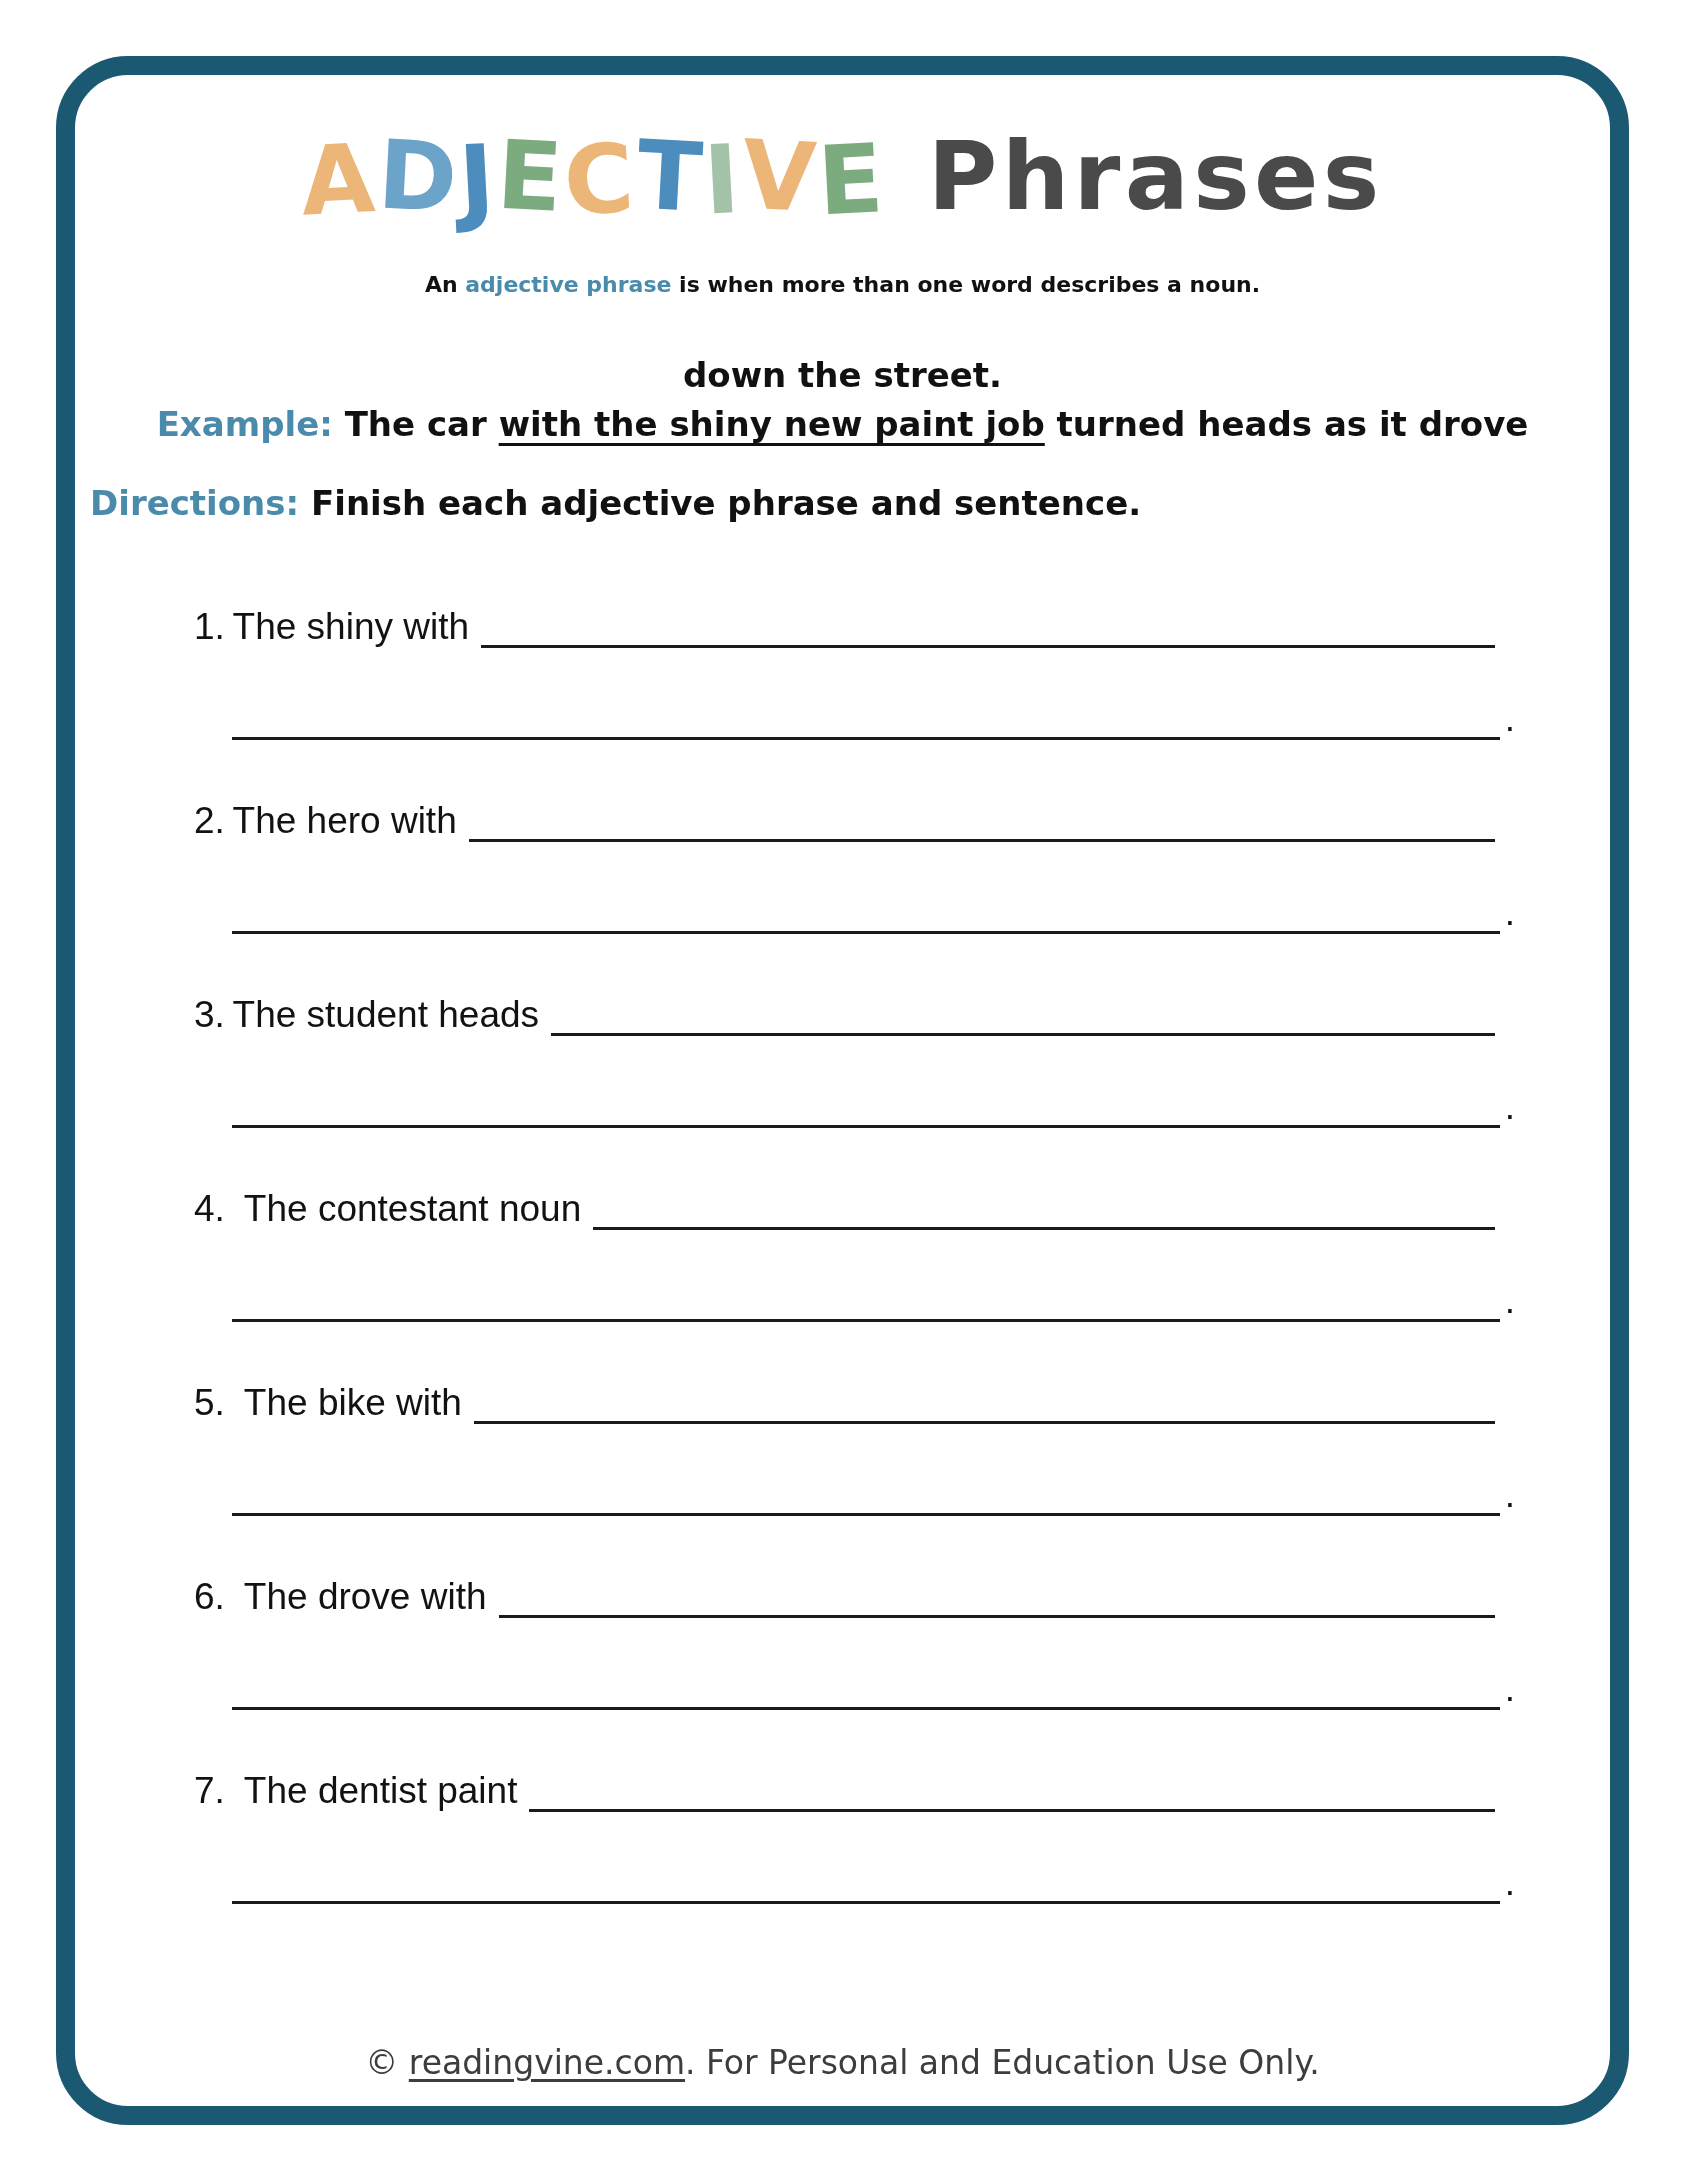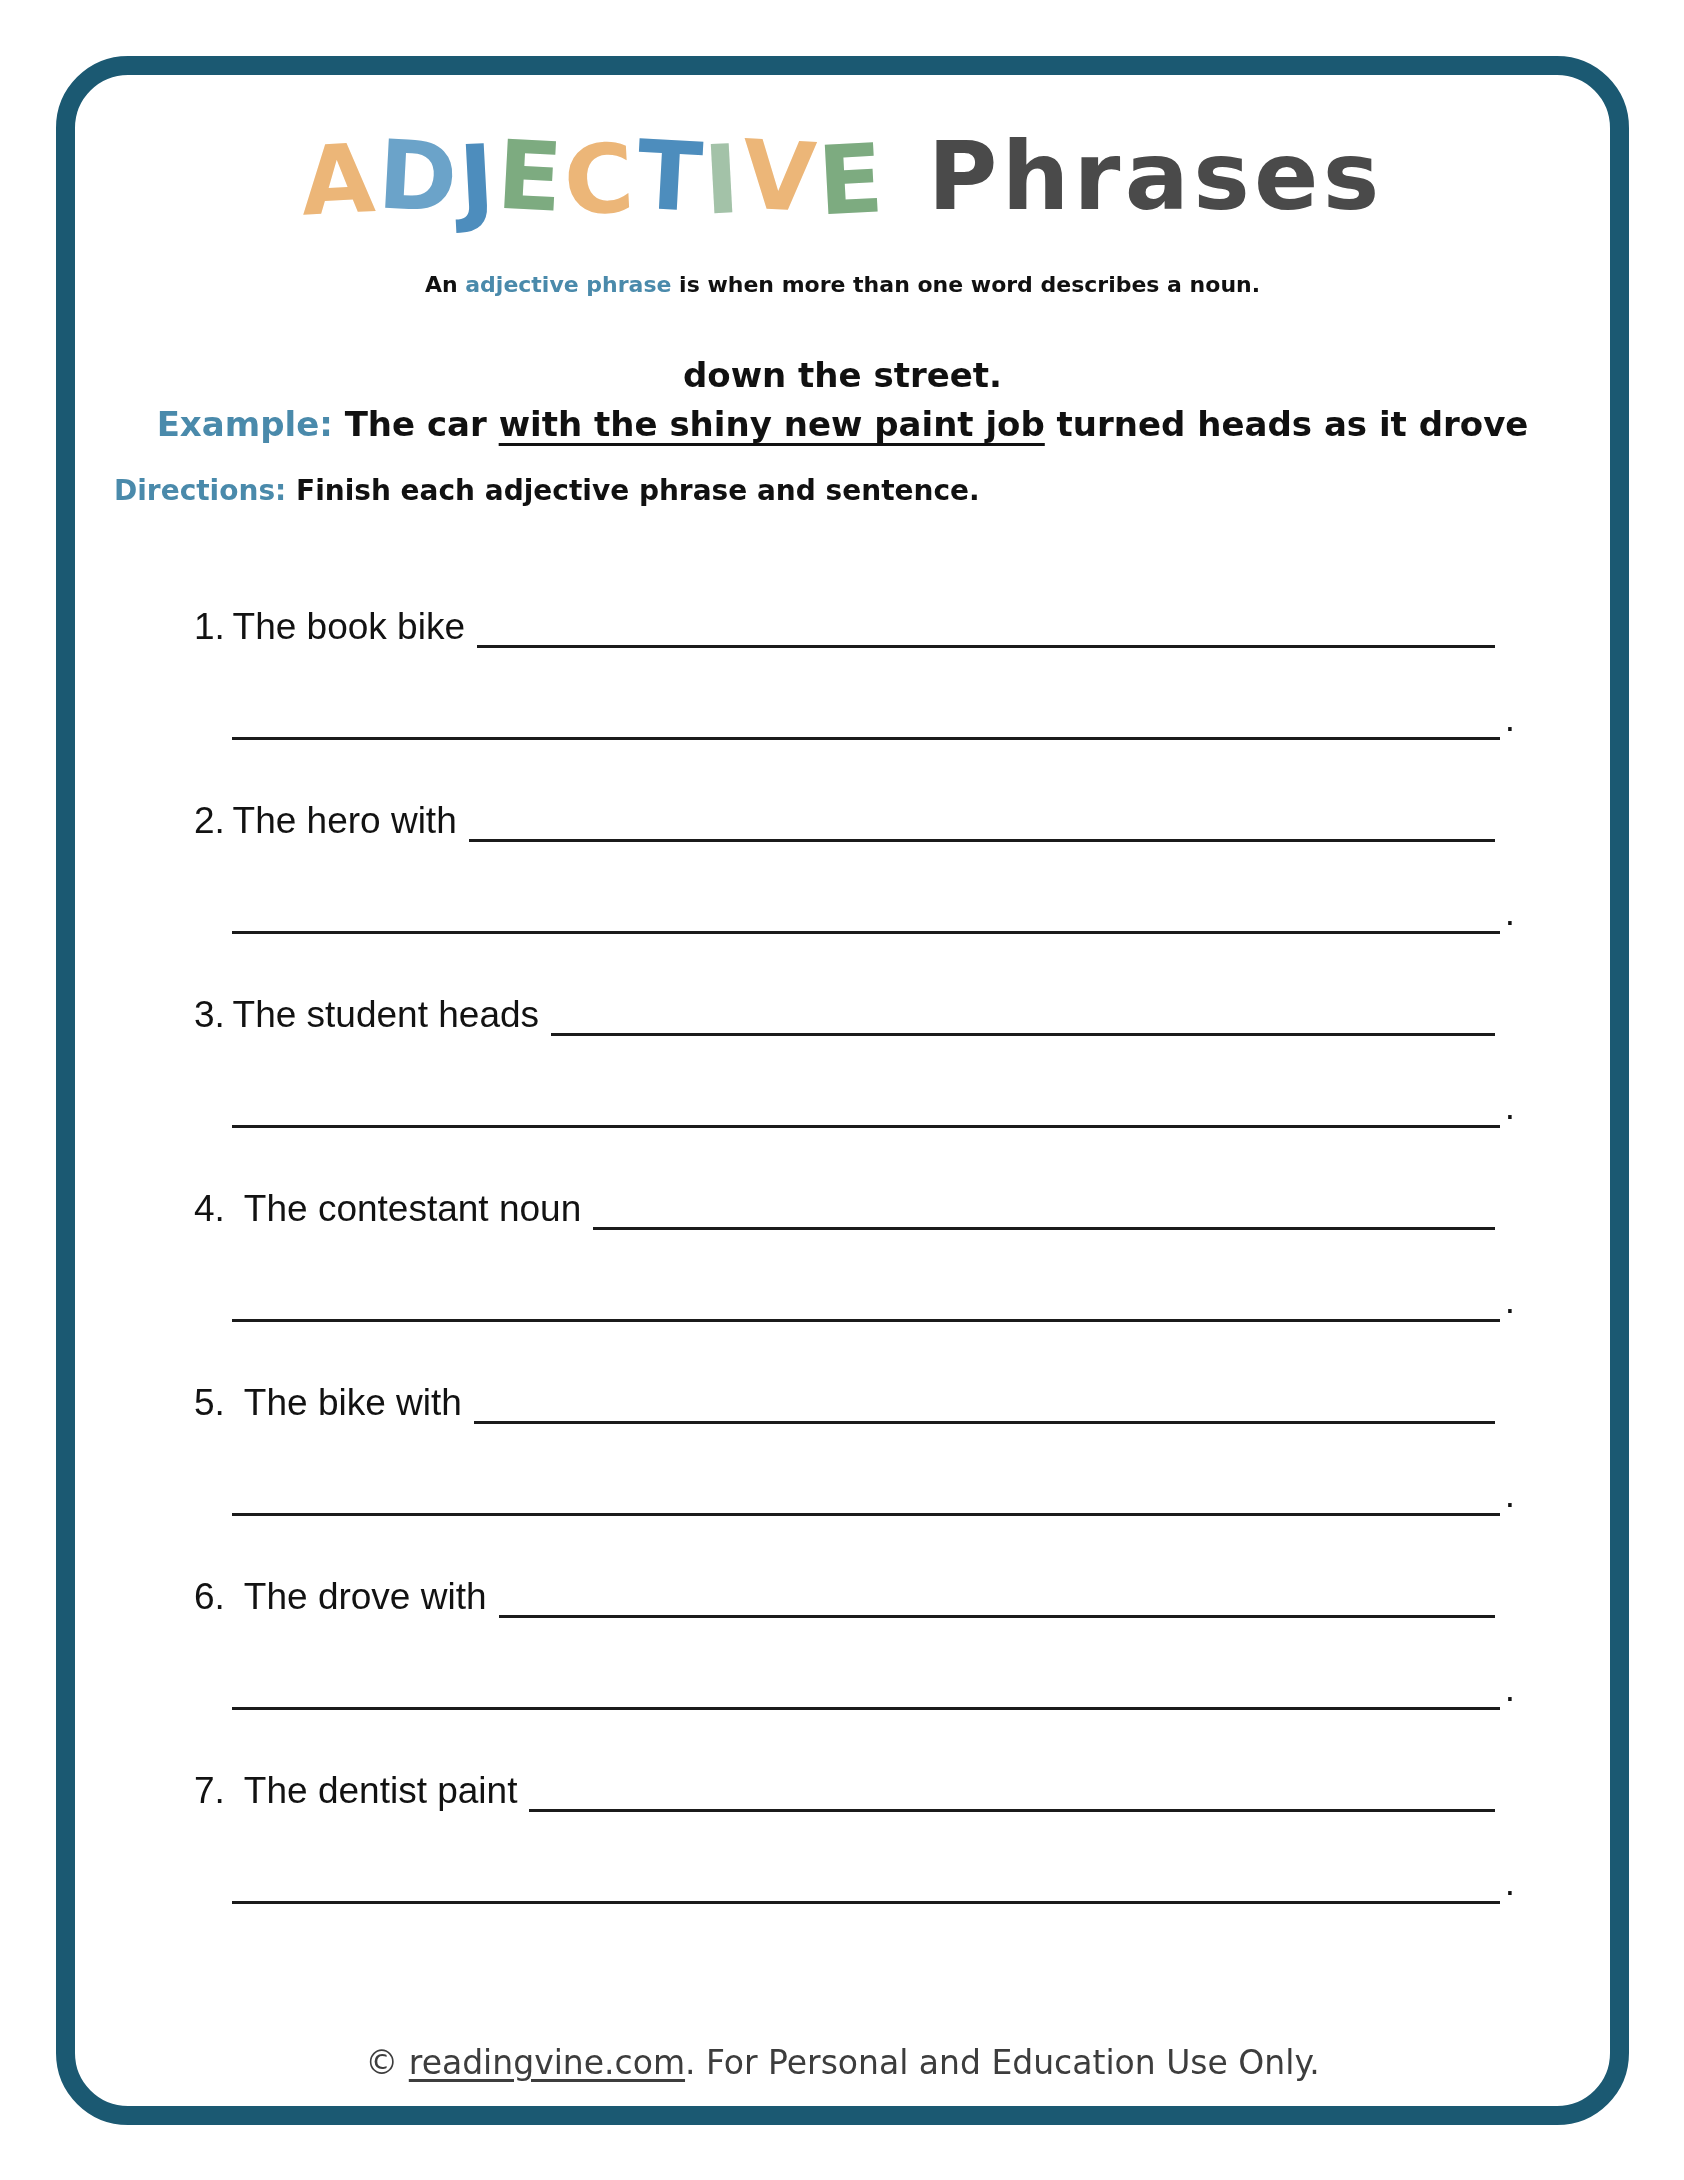--- a/index.html
+++ b/index.html
@@ -39,23 +39,23 @@
   }
   .definition{
     position:absolute;top:262px;left:0;width:100%;
     text-align:center;font-size:22px;line-height:46px;
   }
   .example{
     position:absolute;top:351px;left:0;width:100%;
     text-align:center;font-size:34px;line-height:49px;
   }
   .directions{
-    position:absolute;top:468px;left:0;width:100%;
-    padding-left:114px;box-sizing:border-box;
-    text-align:left;font-size:28px;line-height:46px;
+    position:absolute;top:480px;left:0;width:100%;
+    padding-left:90px;box-sizing:border-box;
+    text-align:left;font-size:34px;line-height:46px;
   }
   .underlined{
     text-decoration:underline;
     text-decoration-thickness:2.6px;
     text-underline-offset:6.8px;
   }
   
   .items{
     position:absolute;top:595px;left:0;width:100%;
   }
@@ -113,21 +113,21 @@
   </div>
 
   <div class="directions intro">
     <span class="accent" style="color: rgb(74, 138, 171);">Directions:</span><span> Finish each adjective phrase and sentence.</span>
   </div>
 
   <div class="items">
   <div class="item">
     <div class="item-row1">
       <span class="item-num">1.</span>
-      <span class="item-text">The book bike</span>
+      <span class="item-text">The shiny with</span>
       <span class="blank"></span>
     </div>
     <div class="item-row2">
       <span class="blank"></span>
       <span class="period">.</span>
     </div>
   </div>
 
   <div class="item">
     <div class="item-row1">

